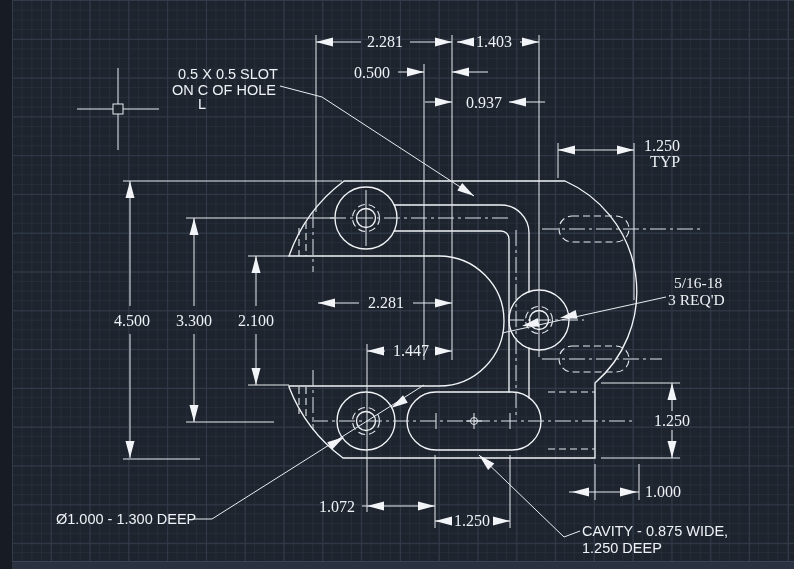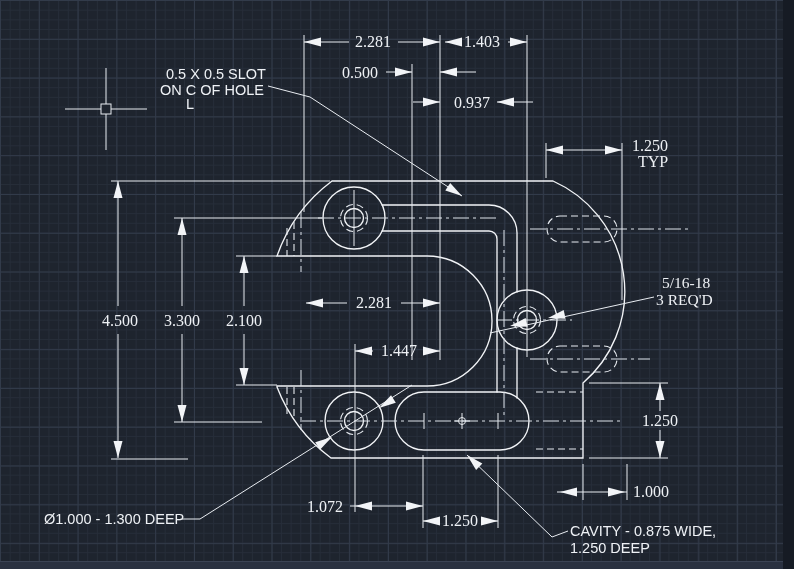--- a/index.html
+++ b/index.html
@@ -5,20 +5,21 @@
   html,body{margin:0;padding:0;background:#161b24;}
   .canvas{
     position:relative;width:783px;height:569px;overflow:hidden;
     background-color:#1e242e;
     background-image:
       linear-gradient(#323b4a 1px, transparent 1px),
       linear-gradient(90deg,#323b4a 1px, transparent 1px),
       linear-gradient(#262d39 1px, transparent 1px),
       linear-gradient(90deg,#262d39 1px, transparent 1px);
     background-size:38.8px 38.8px,38.8px 38.8px,9.7px 9.7px,9.7px 9.7px;
+    margin-left:12px;
   }
   svg{position:absolute;left:0;top:0;}
   .geo{stroke:#f2f4f7;stroke-width:1.35;fill:none;stroke-linecap:round;}
   .thin{stroke:#e8ecf1;stroke-width:1;fill:none;}
   .hid{stroke:#e8ecf1;stroke-width:1.1;fill:none;stroke-dasharray:7 4;}
   .cl{stroke:#dde3ea;stroke-width:1;fill:none;stroke-dasharray:16 4 3 4;}
   .arr{fill:#f2f4f7;stroke:none;}
   text{fill:#eef1f5;}
   .dimt{font-family:"Liberation Serif",serif;font-size:16px;}
   .nott{font-family:"Liberation Sans",sans-serif;font-size:14.5px;}

